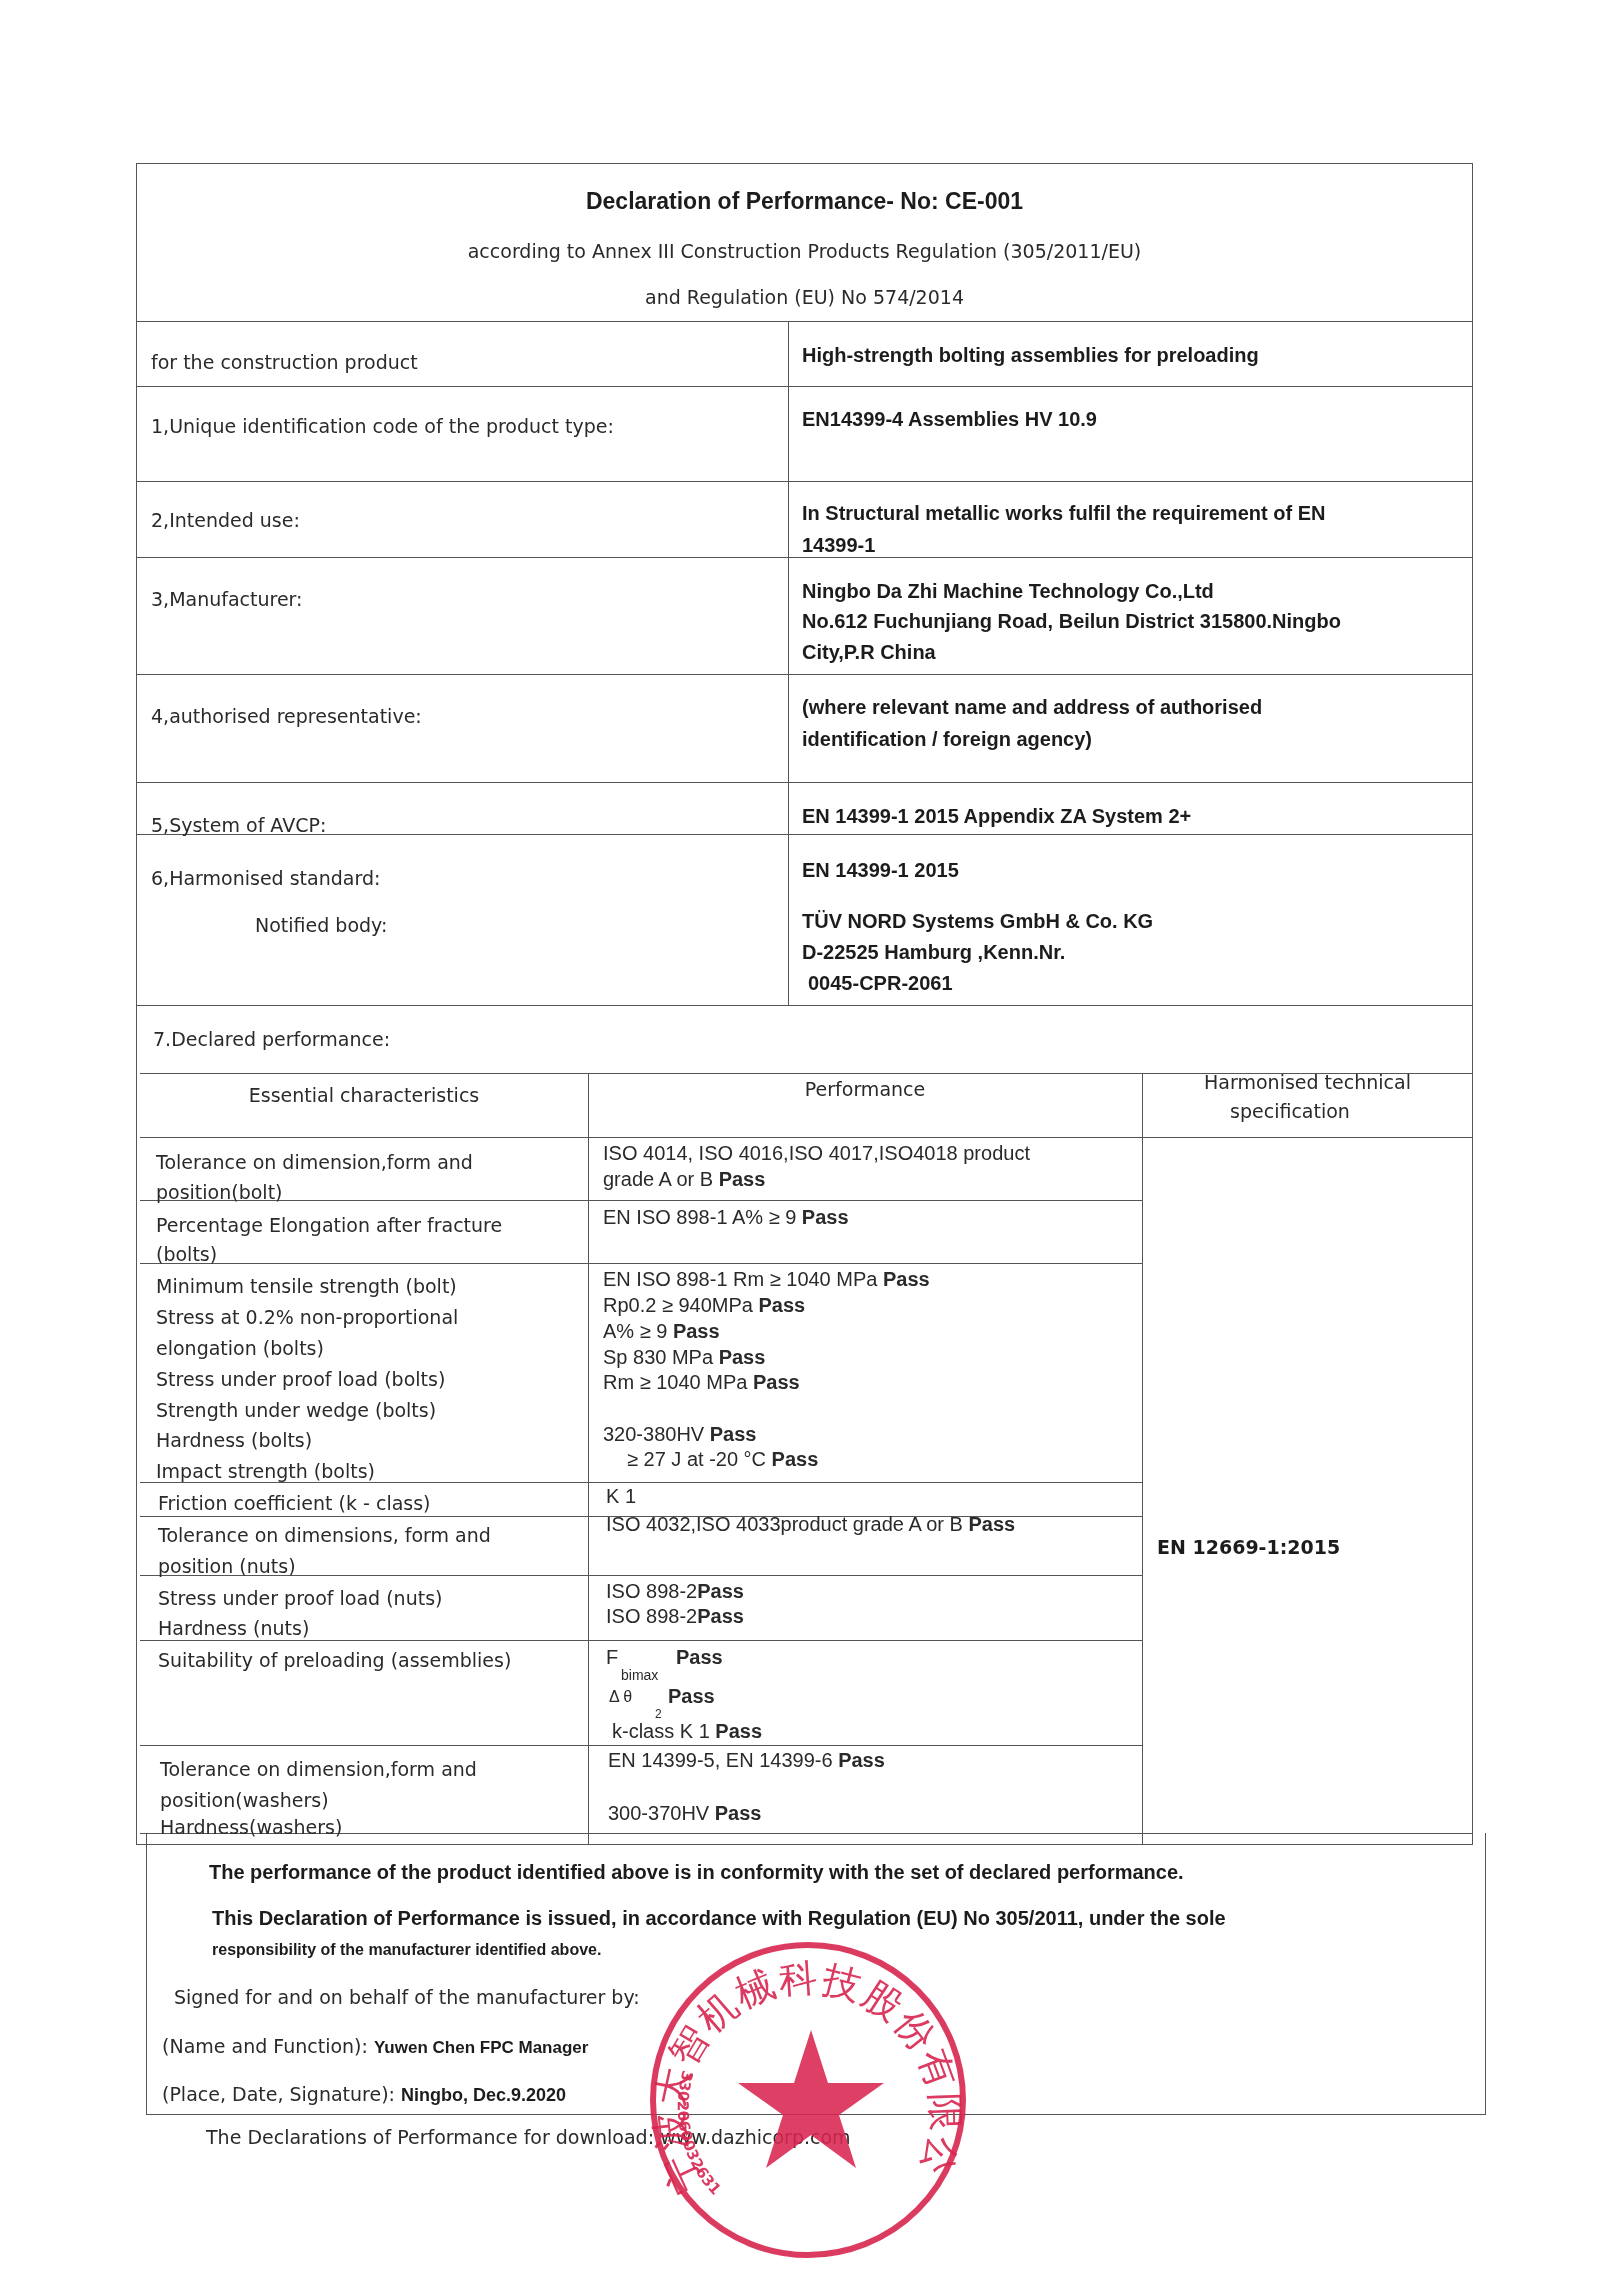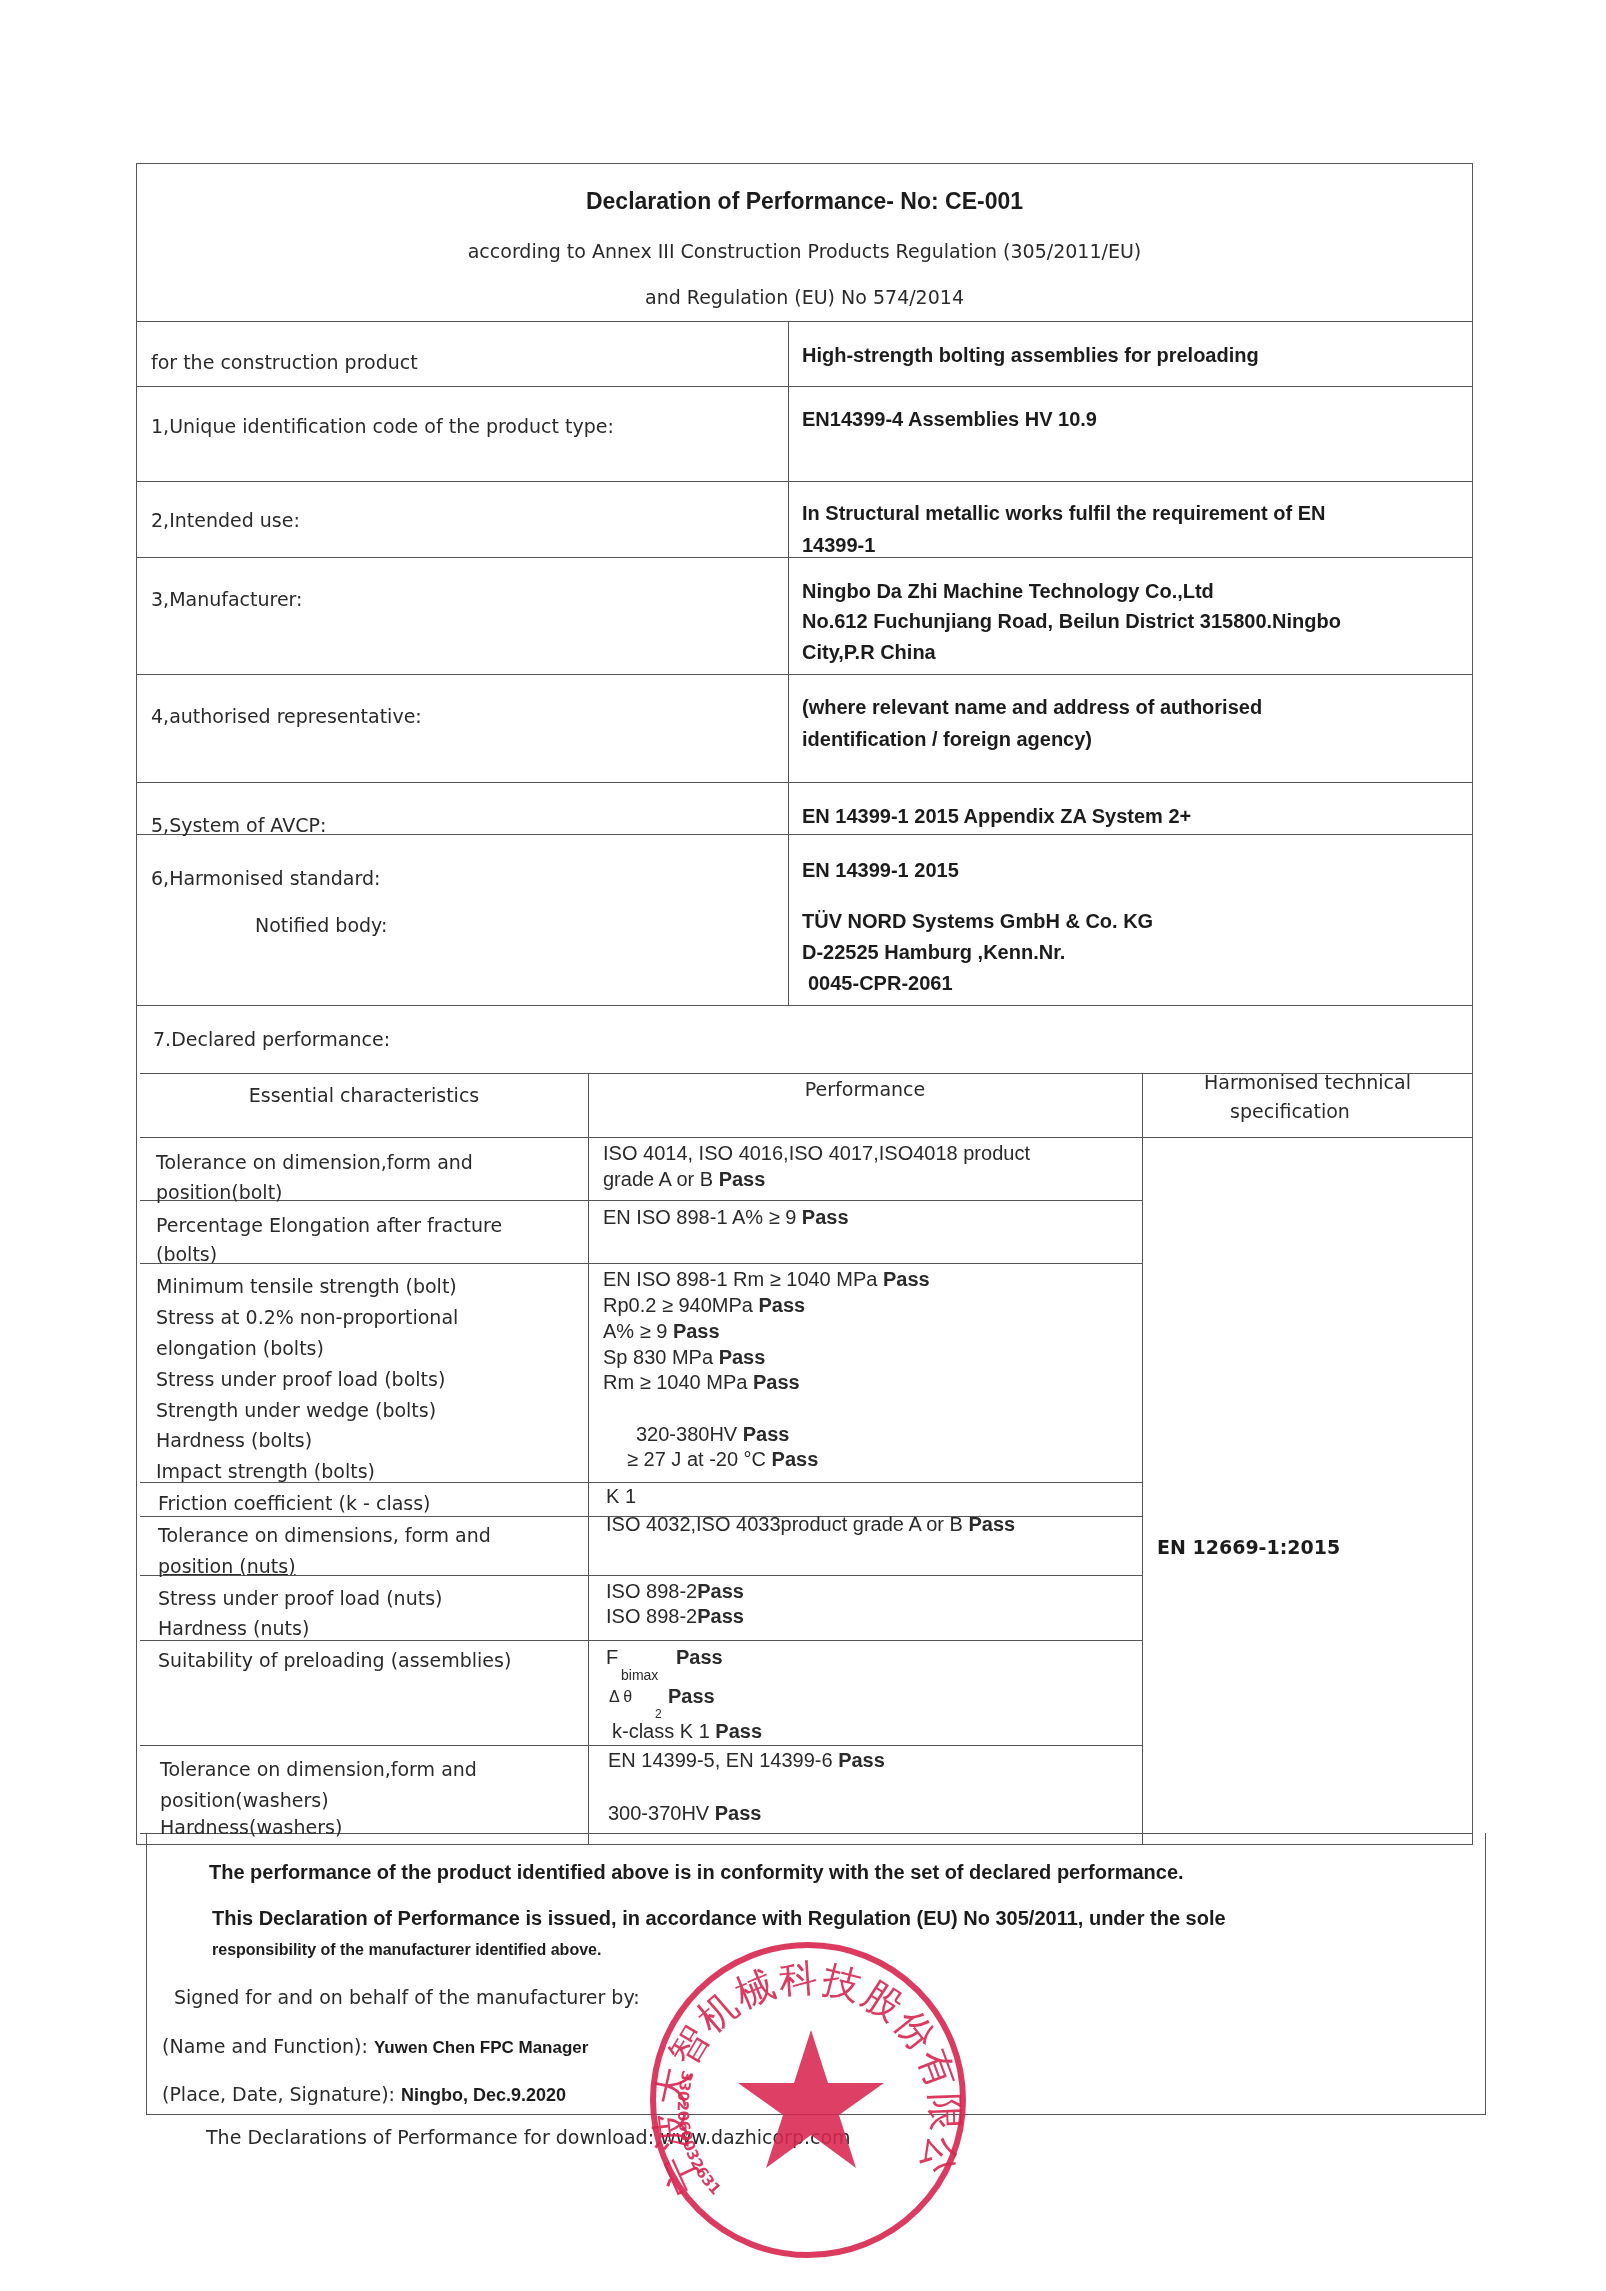--- a/index.html
+++ b/index.html
@@ -113,32 +113,32 @@
   <div class="t dv" style="left:156px;top:1334px;font-size:19px;line-height:28px;">elongation  (bolts)</div>
   <div class="t dv" style="left:156px;top:1365px;font-size:19px;line-height:28px;">Stress under proof load (bolts)</div>
   <div class="t dv" style="left:156px;top:1396px;font-size:19px;line-height:28px;">Strength under wedge (bolts)</div>
   <div class="t dv" style="left:156px;top:1426px;font-size:19px;line-height:28px;">Hardness (bolts)</div>
   <div class="t dv" style="left:156px;top:1457px;font-size:19px;line-height:28px;">Impact strength (bolts)</div>
   <div class="t ar" style="left:603px;top:1266px;"><span>EN ISO 898-1 Rm ≥ 1040 MPa  </span><span class="pass">Pass</span></div>
   <div class="t ar" style="left:603px;top:1292px;"><span>Rp0.2 ≥ 940MPa </span><span class="pass">Pass</span></div>
   <div class="t ar" style="left:603px;top:1318px;"><span>A% ≥ 9  </span><span class="pass">Pass</span></div>
   <div class="t ar" style="left:603px;top:1344px;"><span>Sp  830 MPa </span><span class="pass">Pass</span></div>
   <div class="t ar" style="left:603px;top:1369px;"><span>Rm ≥ 1040 MPa   </span><span class="pass">Pass</span></div>
-  <div class="t ar" style="left:636px;top:1421px;"><span>320-380HV   </span><span class="pass">Pass</span></div>
+  <div class="t ar" style="left:603px;top:1421px;"><span>320-380HV   </span><span class="pass">Pass</span></div>
   <div class="t ar" style="left:603px;top:1446px;margin-left:24px;"><span> ≥ 27 J at -20 °C </span><span class="pass">Pass</span></div>
 </div>
 
 <div>
   <div class="t dv" style="left:158px;top:1489px;font-size:19px;line-height:28px;">Friction coefficient (k - class)</div>
   <div class="t ar" style="left:606px;top:1483px;">K 1</div>
 </div>
 
 <div>
   <div class="t dv" style="left:158px;top:1521px;font-size:19px;line-height:28px;">Tolerance on dimensions, form and</div>
-  <div class="t dv" style="left:158px;top:1552px;font-size:19px;line-height:28px;text-decoration:underline;">position  (nuts)</div>
+  <div class="t dv" style="left:158px;top:1552px;font-size:19px;line-height:28px;">position  (nuts)</div>
   <div class="t ar" style="left:606px;top:1511px;"><span>ISO 4032,ISO 4033product grade A or B  </span><span class="pass">Pass</span></div>
 </div>
 
 <div>
   <div class="t dv" style="left:158px;top:1584px;font-size:19px;line-height:28px;">Stress under proof load (nuts)</div>
   <div class="t dv" style="left:158px;top:1614px;font-size:19px;line-height:28px;"> Hardness (nuts)</div>
   <div class="t ar" style="left:606px;top:1578px;"><span>ISO 898-2</span><span class="pass">Pass</span></div>
   <div class="t ar" style="left:606px;top:1603px;"><span>ISO 898-2</span><span class="pass">Pass</span></div>
 </div>
 

